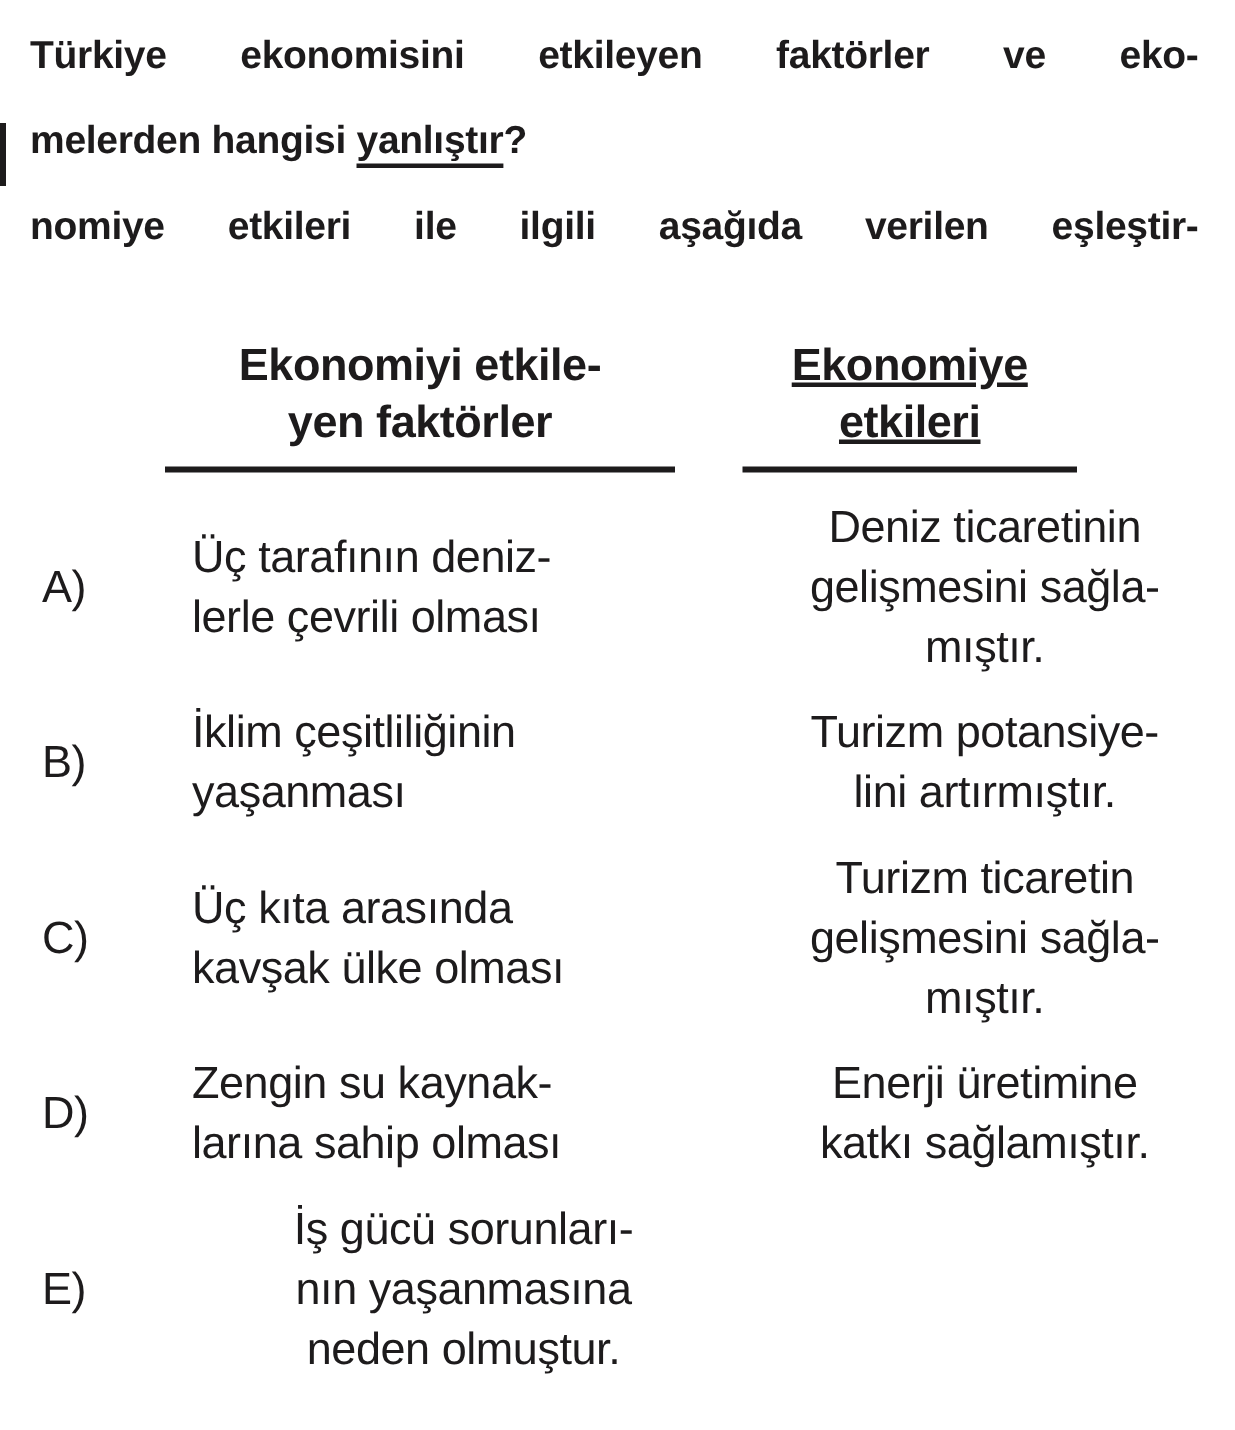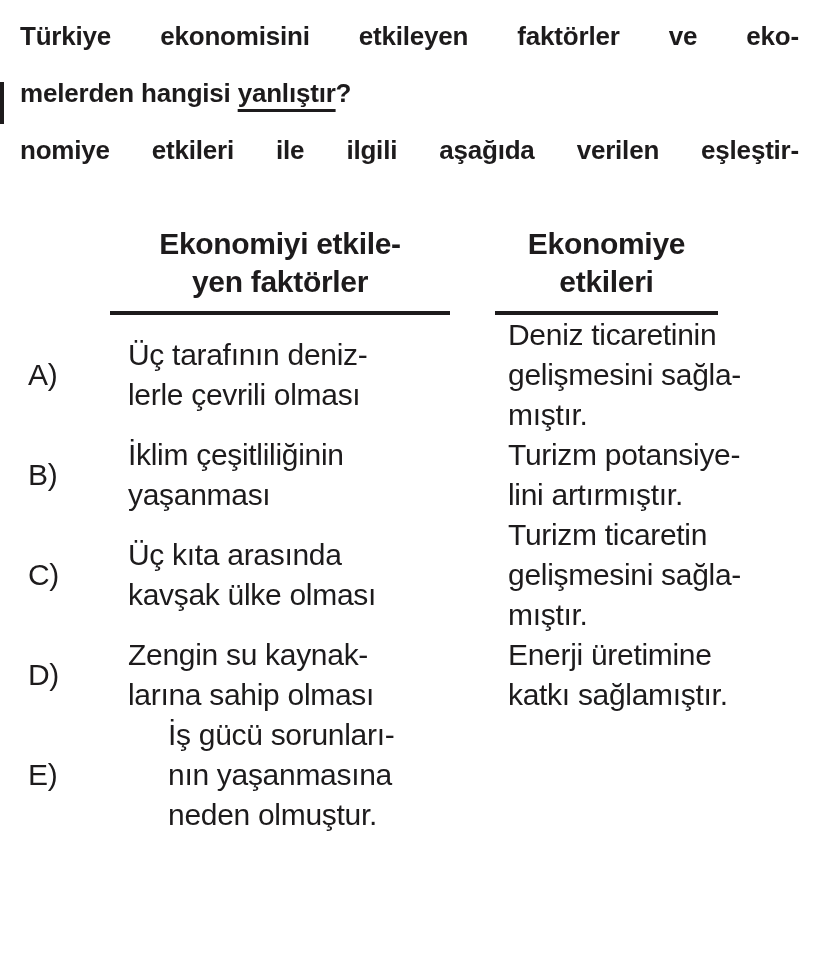--- a/index.html
+++ b/index.html
@@ -42,20 +42,21 @@
   .underlined {
     text-decoration: underline;
     text-decoration-thickness: 3px;
     text-underline-offset: 7px;
   }
   
   .qtable {
     margin-top: 46px;
     display: grid;
     grid-template-columns: 110px 340px 355px;
+    row-gap: 17px;
     align-items: center;
     font-size: 30px;
     line-height: 40px;
     letter-spacing: -0.3px;
   }
   .pre { white-space: pre-line; }
   .cell-empty { align-self: end; }
   .head1 {
     align-self: end;
     text-align: center;
@@ -66,26 +67,28 @@
   }
   .head2 { align-self: end; }
   .head2-inner {
     margin-left: 45px;
     width: 223px;
     text-align: center;
     font-weight: bold;
     line-height: 38px;
     padding-bottom: 10px;
     border-bottom: 4px solid #1d1b1c;
+    text-decoration: underline;
   }
   .letter { padding-left: 28px; }
   .factor { padding-left: 18px; }
   .effect {
     margin-left: 45px;
     padding-left: 13px;
+    text-align: center;
   }
 </style>
 </head>
 <body>
 
 <div class="scan-artifact"></div>
 
 <div class="question">
   <div class="qline just">Türkiye ekonomisini etkileyen faktörler ve eko-</div>
   <div class="qline"><span>melerden hangisi </span><span class="underlined">yanlıştır</span><span>?</span></div>

